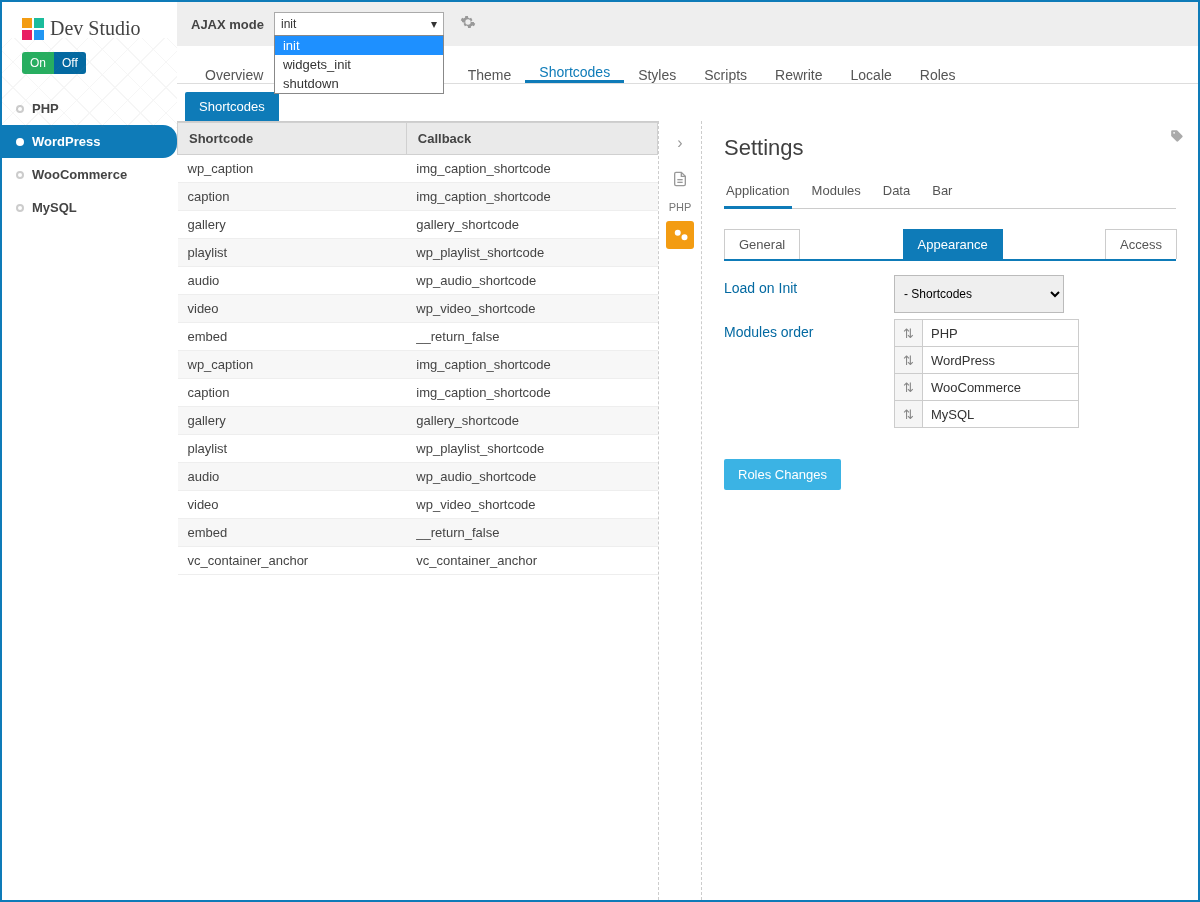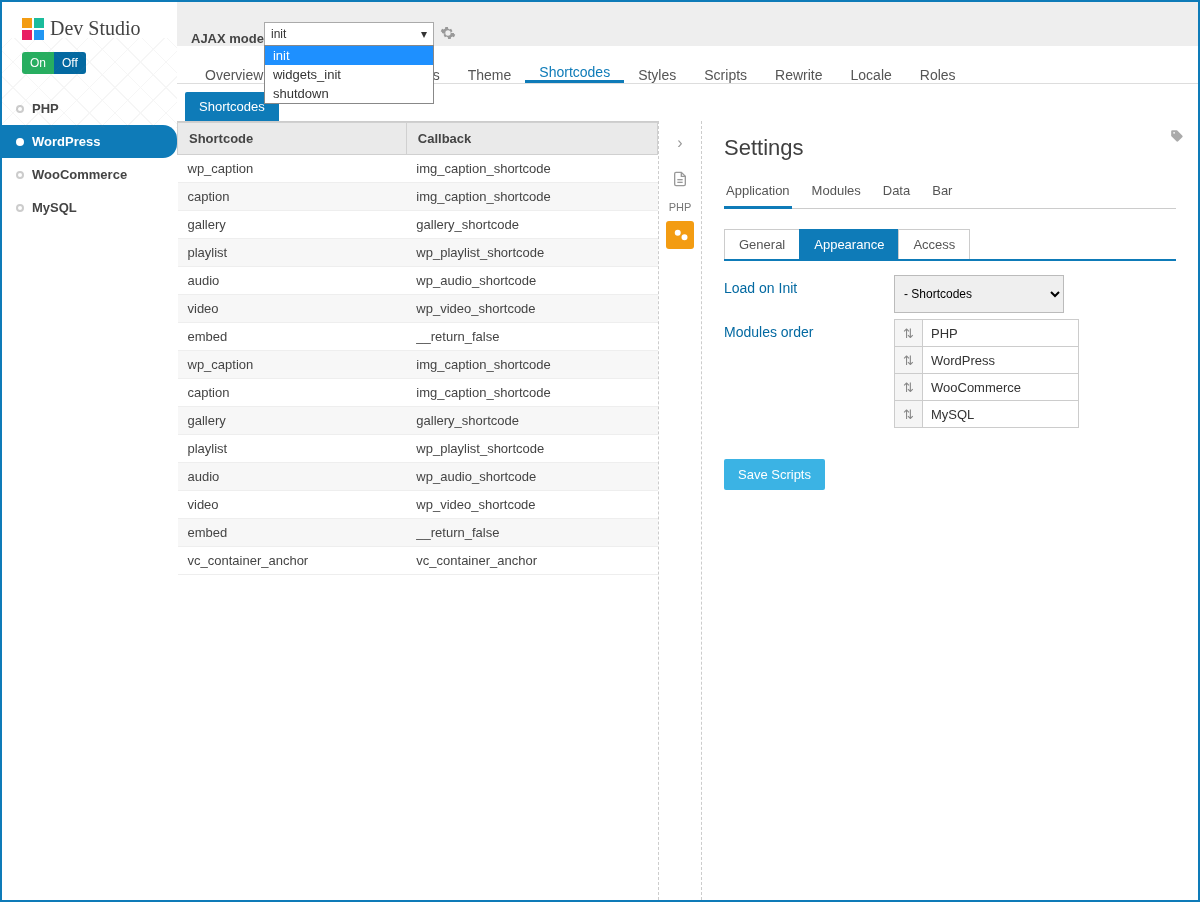--- a/index.html
+++ b/index.html
@@ -14,21 +14,21 @@
 .onoff { display: flex; margin: 4px 0 18px 20px; }
 .onoff span { padding: 4px 8px; color: #fff; font-size: 12px; }
 .on { background: #27ae60; border-radius: 3px 0 0 3px; }
 .off { background: #0369a1; border-radius: 0 3px 3px 0; }
 .side-items { list-style: none; }
 .side-item { padding: 9px 14px; color: #444; font-weight: bold; display: flex; align-items: center; gap: 8px; cursor: pointer; }
 .side-item.active { background: #0e7bb8; color: #fff; border-radius: 0 14px 14px 0; }
 .side-bullet { width: 8px; height: 8px; border-radius: 50%; border: 2px solid #ccc; }
 .side-item.active .side-bullet { border: 2px solid #fff; background: #fff; }
 .main { flex: 1; display: flex; flex-direction: column; background: #fff; }
-.header-row { background: #eee; height: 44px; display: flex; align-items: flex-end; padding: 0 14px; position: relative; }
+.header-row { background: #eee; height: 44px; display: flex; align-items: center; padding: 0 14px; gap: 10px; position: relative; }
 .header-label { font-weight: bold; color: #444; }
 .select-wrap { position: relative; }
 .select-box { width: 170px; height: 24px; border: 1px solid #aaa; background: #fff; padding: 0 6px; font-size: 12px; display: flex; align-items: center; justify-content: space-between; cursor: pointer; }
 .dropdown { position: absolute; top: 23px; left: 0; width: 170px; border: 1px solid #888; background: #fff; z-index: 10; }
 .dropdown div { padding: 2px 8px; font-size: 13px; cursor: pointer; }
 .dropdown div.sel { background: #1e90ff; color: #fff; }
 .gear-ico { color: #888; font-size: 18px; cursor: pointer; padding: 0 6px; }
 .tabs-row { display: flex; gap: 0; padding: 0 14px; border-bottom: 1px solid #ddd; height: 38px; align-items: flex-end; }
 .tab { padding: 0 14px; color: #555; cursor: pointer; font-size: 14px; }
 .tab.active { color: #0e7bb8; border-bottom: 3px solid #0e7bb8; }
@@ -43,21 +43,21 @@
 .mid-rail { width: 44px; border-left: 1px dashed #ccc; border-right: 1px dashed #ccc; display: flex; flex-direction: column; align-items: center; padding-top: 8px; gap: 8px; }
 .rail-ico { width: 28px; height: 28px; display: flex; align-items: center; justify-content: center; color: #999; font-size: 16px; cursor: pointer; }
 .rail-ico.act { background: #f39c12; color: #fff; border-radius: 3px; }
 .rail-txt { font-size: 11px; color: #777; }
 .right-panel { flex: 1; padding: 14px 22px; position: relative; }
 .tag-ico { position: absolute; top: 8px; right: 14px; color: #aaa; font-size: 14px; }
 .settings-h { font-size: 22px; color: #404040; margin-bottom: 16px; font-weight: normal; }
 .rtabs1 { display: flex; gap: 18px; border-bottom: 1px solid #ccc; margin-bottom: 20px; }
 .rtab1 { padding: 6px 2px 8px 2px; color: #555; cursor: pointer; font-size: 13px; }
 .rtab1.active { border-bottom: 3px solid #0e7bb8; margin-bottom: -1px; }
-.rtabs2 { display: flex; border-bottom: 2px solid #0e7bb8; margin-bottom: 14px; }
+.rtabs2 { display: flex; border-bottom: 2px solid #0e7bb8; margin-bottom: 14px; justify-content: space-between; }
 .rtab2 { padding: 7px 14px; border: 1px solid #ccc; border-bottom: none; color: #555; cursor: pointer; font-size: 13px; background: #fff; margin-right: -1px; }
 .rtab2.active { background: #0e7bb8; color: #fff; border-color: #0e7bb8; }
 .field-row { display: flex; margin-bottom: 6px; }
 .field-label { width: 170px; color: #0369a1; font-size: 14px; padding-top: 5px; }
 .field-ctrl select { width: 170px; height: 38px; border: 1px solid #bbb; padding: 0 5px; font-size: 12px; }
 .order-list { display: flex; flex-direction: column; gap: 0; }
 .order-item { display: flex; align-items: center; width: 185px; height: 28px; border: 1px solid #ccc; margin-bottom: -1px; background: #fff; }
 .order-handle { width: 28px; height: 100%; background: #f5f5f5; border-right: 1px solid #ccc; display: flex; align-items: center; justify-content: center; color: #888; cursor: move; font-size: 13px; }
 .order-text { padding: 0 8px; font-size: 13px; color: #333; }
 .save-btn { margin-top: 26px; background: #3bb3e4; color: #fff; border: none; padding: 8px 14px; font-size: 13px; border-radius: 2px; cursor: pointer; }
@@ -280,18 +280,18 @@
                     <span class="order-text">WooCommerce</span>
                   </div>
                   <div class="order-item">
                     <span class="order-handle">⇅</span>
                     <span class="order-text">MySQL</span>
                   </div>
                 </div>
               </div>
           </div>
 
-          <button class="save-btn">Save Scripts</button>
+          <button class="save-btn">Roles Changes</button>
         </div>
       </div>
     </div>
   </div>
 </div>
 
 </body></html>

